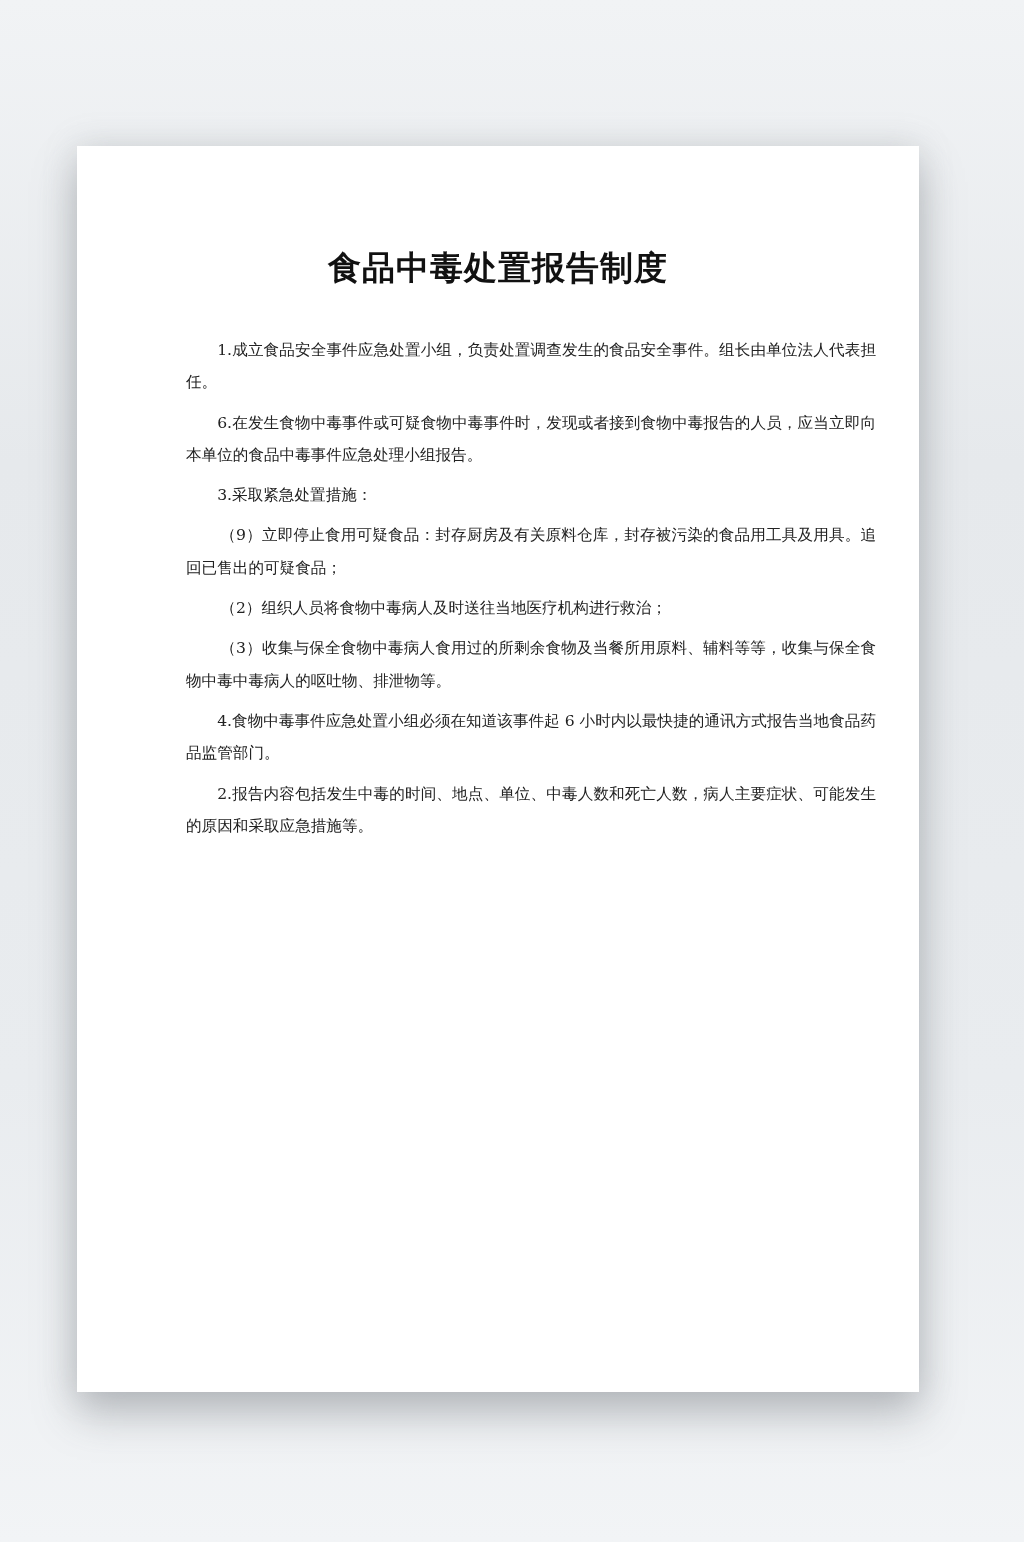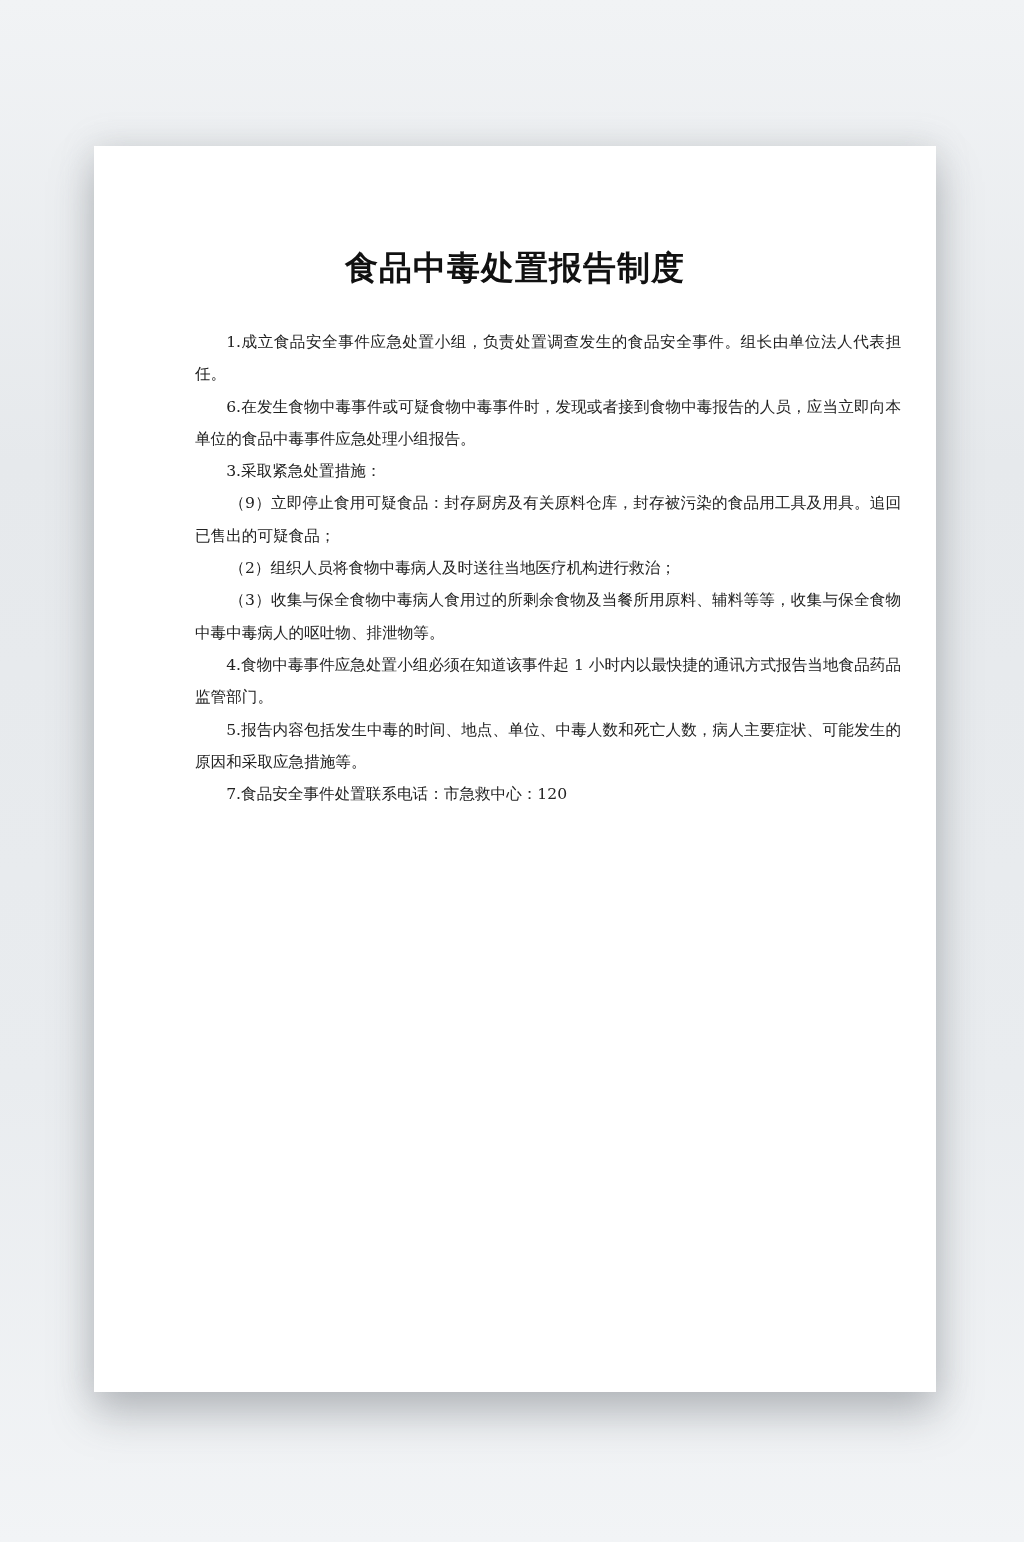--- a/index.html
+++ b/index.html
@@ -4,21 +4,21 @@
 <style>
   html, body { margin: 0; padding: 0; }
   body {
     width: 1024px; height: 1542px; overflow: hidden;
     background: linear-gradient(180deg, #f1f3f5 0%, #e6e9ec 30%, #e9ecef 70%, #f2f4f6 100%);
     position: relative;
     font-family: "DejaVu Serif", "Liberation Serif", serif;
   }
   .page {
     position: absolute;
-    left: 94px; top: 146px;
+    left: 77px; top: 146px;
     width: 842px; height: 1246px;
     background: #ffffff;
     box-shadow: 0 22px 40px rgba(120,125,130,0.45), 0 0 30px rgba(150,155,160,0.25);
   }
   .title {
     position: absolute;
     left: 0; right: 0; top: 100px;
     text-align: center;
     font-size: 33px;
     font-weight: bold;
@@ -27,32 +27,31 @@
     margin: 0;
   }
   .body {
     position: absolute;
     left: 101px; top: 180px;
     width: 706px;
     font-size: 15.6px;
     line-height: 32.3px;
     color: #222;
   }
-  .para { margin: 0; text-indent: 2em; text-align: justify; }
+  .para { margin: 8px; text-indent: 2em; text-align: justify; }
   .para.sub { text-indent: 2.2em; }
 </style>
 </head>
 <body>
 
 <div class="page">
   <h1 class="title">食品中毒处置报告制度</h1>
   <div class="body">
     <p class="para">1.成立食品安全事件应急处置小组，负责处置调查发生的食品安全事件。组长由单位法人代表担任。</p>
     <p class="para">6.在发生食物中毒事件或可疑食物中毒事件时，发现或者接到食物中毒报告的人员，应当立即向本单位的食品中毒事件应急处理小组报告。</p>
     <p class="para">3.采取紧急处置措施：</p>
     <p class="para sub">（9）立即停止食用可疑食品：封存厨房及有关原料仓库，封存被污染的食品用工具及用具。追回已售出的可疑食品；</p>
     <p class="para sub">（2）组织人员将食物中毒病人及时送往当地医疗机构进行救治；</p>
     <p class="para sub">（3）收集与保全食物中毒病人食用过的所剩余食物及当餐所用原料、辅料等等，收集与保全食物中毒中毒病人的呕吐物、排泄物等。</p>
-    <p class="para">4.食物中毒事件应急处置小组必须在知道该事件起 1 小时内以最快捷的通讯方式报告当地食品药品监管部门。</p>
-    <p class="para">5.报告内容包括发生中毒的时间、地点、单位、中毒人数和死亡人数，病人主要症状、可能发生的原因和采取应急措施等。</p>
-    <p class="para">7.食品安全事件处置联系电话：市急救中心：120</p>
+    <p class="para">4.食物中毒事件应急处置小组必须在知道该事件起 6 小时内以最快捷的通讯方式报告当地食品药品监管部门。</p>
+    <p class="para">2.报告内容包括发生中毒的时间、地点、单位、中毒人数和死亡人数，病人主要症状、可能发生的原因和采取应急措施等。</p>
   </div>
 </div>
 
 </body></html>

